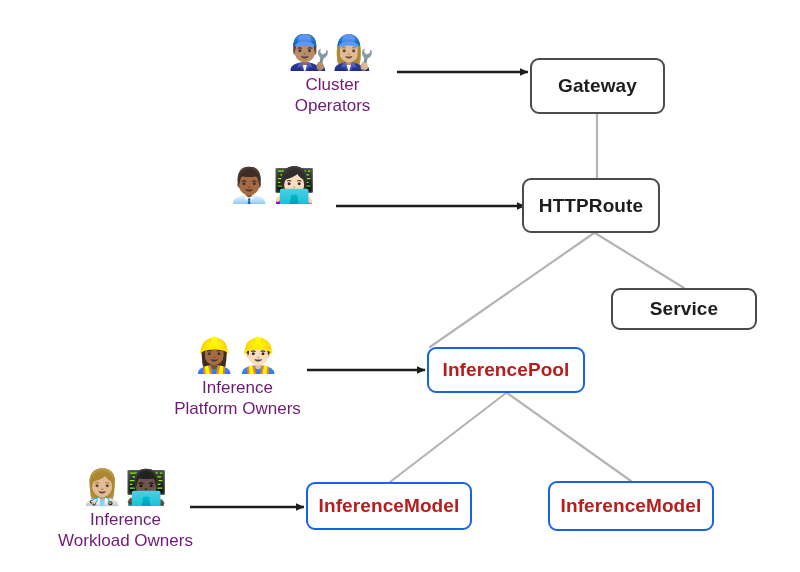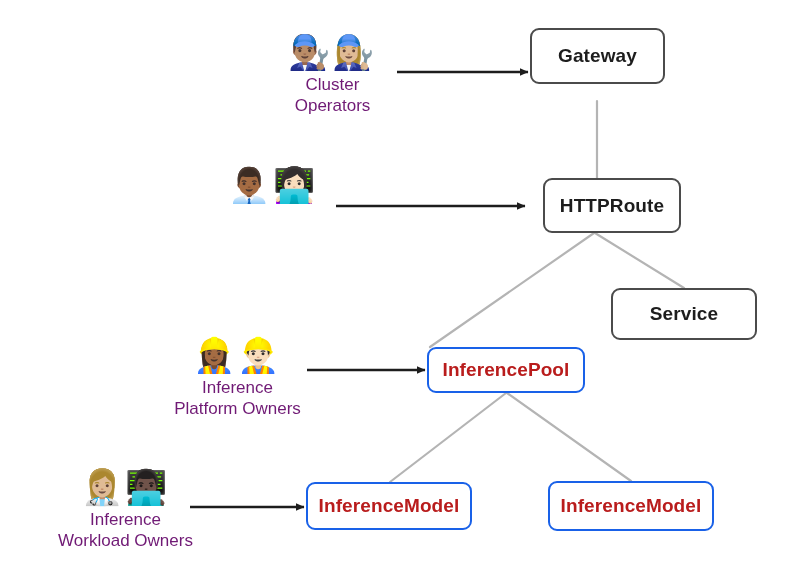--- a/index.html
+++ b/index.html
@@ -87,29 +87,29 @@
     </g>
 
     <g stroke="#1d1d1d" stroke-width="2.3" fill="none" marker-end="url(#arrowhead)">
       <line x1="397" y1="72" x2="528" y2="72"></line>
       <line x1="336" y1="206" x2="525" y2="206"></line>
       <line x1="307" y1="370" x2="425" y2="370"></line>
       <line x1="190" y1="507" x2="304" y2="507"></line>
     </g>
   </svg>
 
-  <div class="node dark" style="left:530px; top:28px; width:135px; height:56px;">
+  <div class="node dark" style="left:530px; top:58px; width:135px; height:56px;">
     <span>Gateway</span>
   </div>
 
-  <div class="node dark" style="left:543px; top:178px; width:138px; height:55px;">
+  <div class="node dark" style="left:522px; top:178px; width:138px; height:55px;">
     <span>HTTPRoute</span>
   </div>
 
-  <div class="node dark" style="left:611px; top:288px; width:146px; height:52px;align-items:center;">
+  <div class="node dark" style="left:611px; top:288px; width:146px; height:42px;align-items:center;">
     <span>Service</span>
   </div>
 
   <div class="node blue" style="left:427px; top:347px; width:158px; height:46px;">
     <span>InferencePool</span>
   </div>
 
   <div class="node blue" style="left:306px; top:482px; width:166px; height:48px;">
     <span>InferenceModel</span>
   </div>

